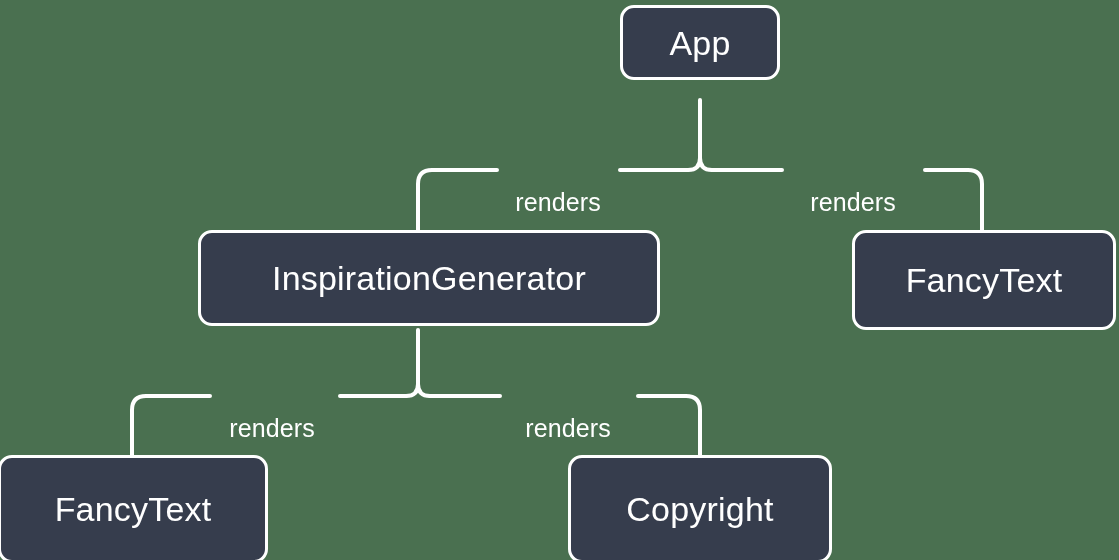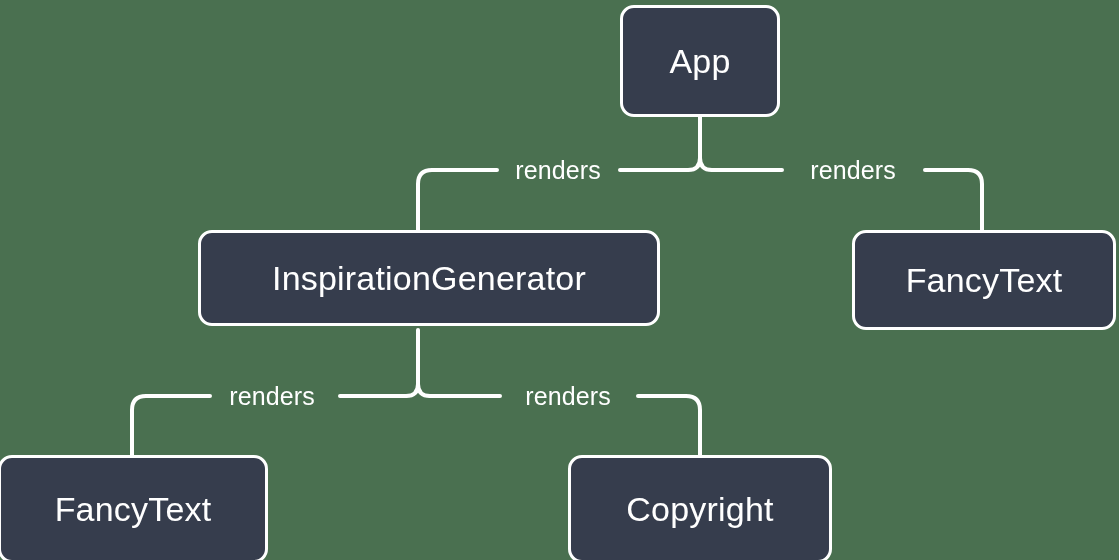--- a/index.html
+++ b/index.html
@@ -50,20 +50,21 @@
   .edge-label {
     position: absolute;
     color: #ffffff;
     font-size: 25px;
     font-weight: 400;
     font-family: "Liberation Sans", sans-serif;
     white-space: nowrap;
     line-height: 1;
     transform: translate(-50%, -50%);
     letter-spacing: 0.1px;
+    margin-top: 32px;
   }
 </style>
 </head>
 <body>
 
 <div id="diagram-root">
 
   <svg id="edge-layer" viewBox="0 0 1119 560" width="1119" height="560" xmlns="http://www.w3.org/2000/svg" fill="none">
 
     <path d="M 700 100 L 700 158" stroke="#ffffff" stroke-width="4" stroke-linecap="round"></path>
@@ -86,21 +87,21 @@
   </svg>
 
   <div class="edge-label" style="left:558px; top:170px;">renders</div>
 
   <div class="edge-label" style="left:853px; top:170px;">renders</div>
 
   <div class="edge-label" style="left:272px; top:396px;">renders</div>
 
   <div class="edge-label" style="left:568px; top:396px;">renders</div>
 
-  <div class="node" style="left:620px; top:5px; width:160px; height:112px;">
+  <div class="node" style="left:620px; top:5px; width:160px; height:75px;">
     <span class="node-label">App</span>
   </div>
 
   <div class="node" style="left:198px; top:230px; width:462px; height:96px;">
     <span class="node-label">InspirationGenerator</span>
   </div>
 
   <div class="node" style="left:852px; top:230px; width:264px; height:100px;">
     <span class="node-label">FancyText</span>
   </div>

